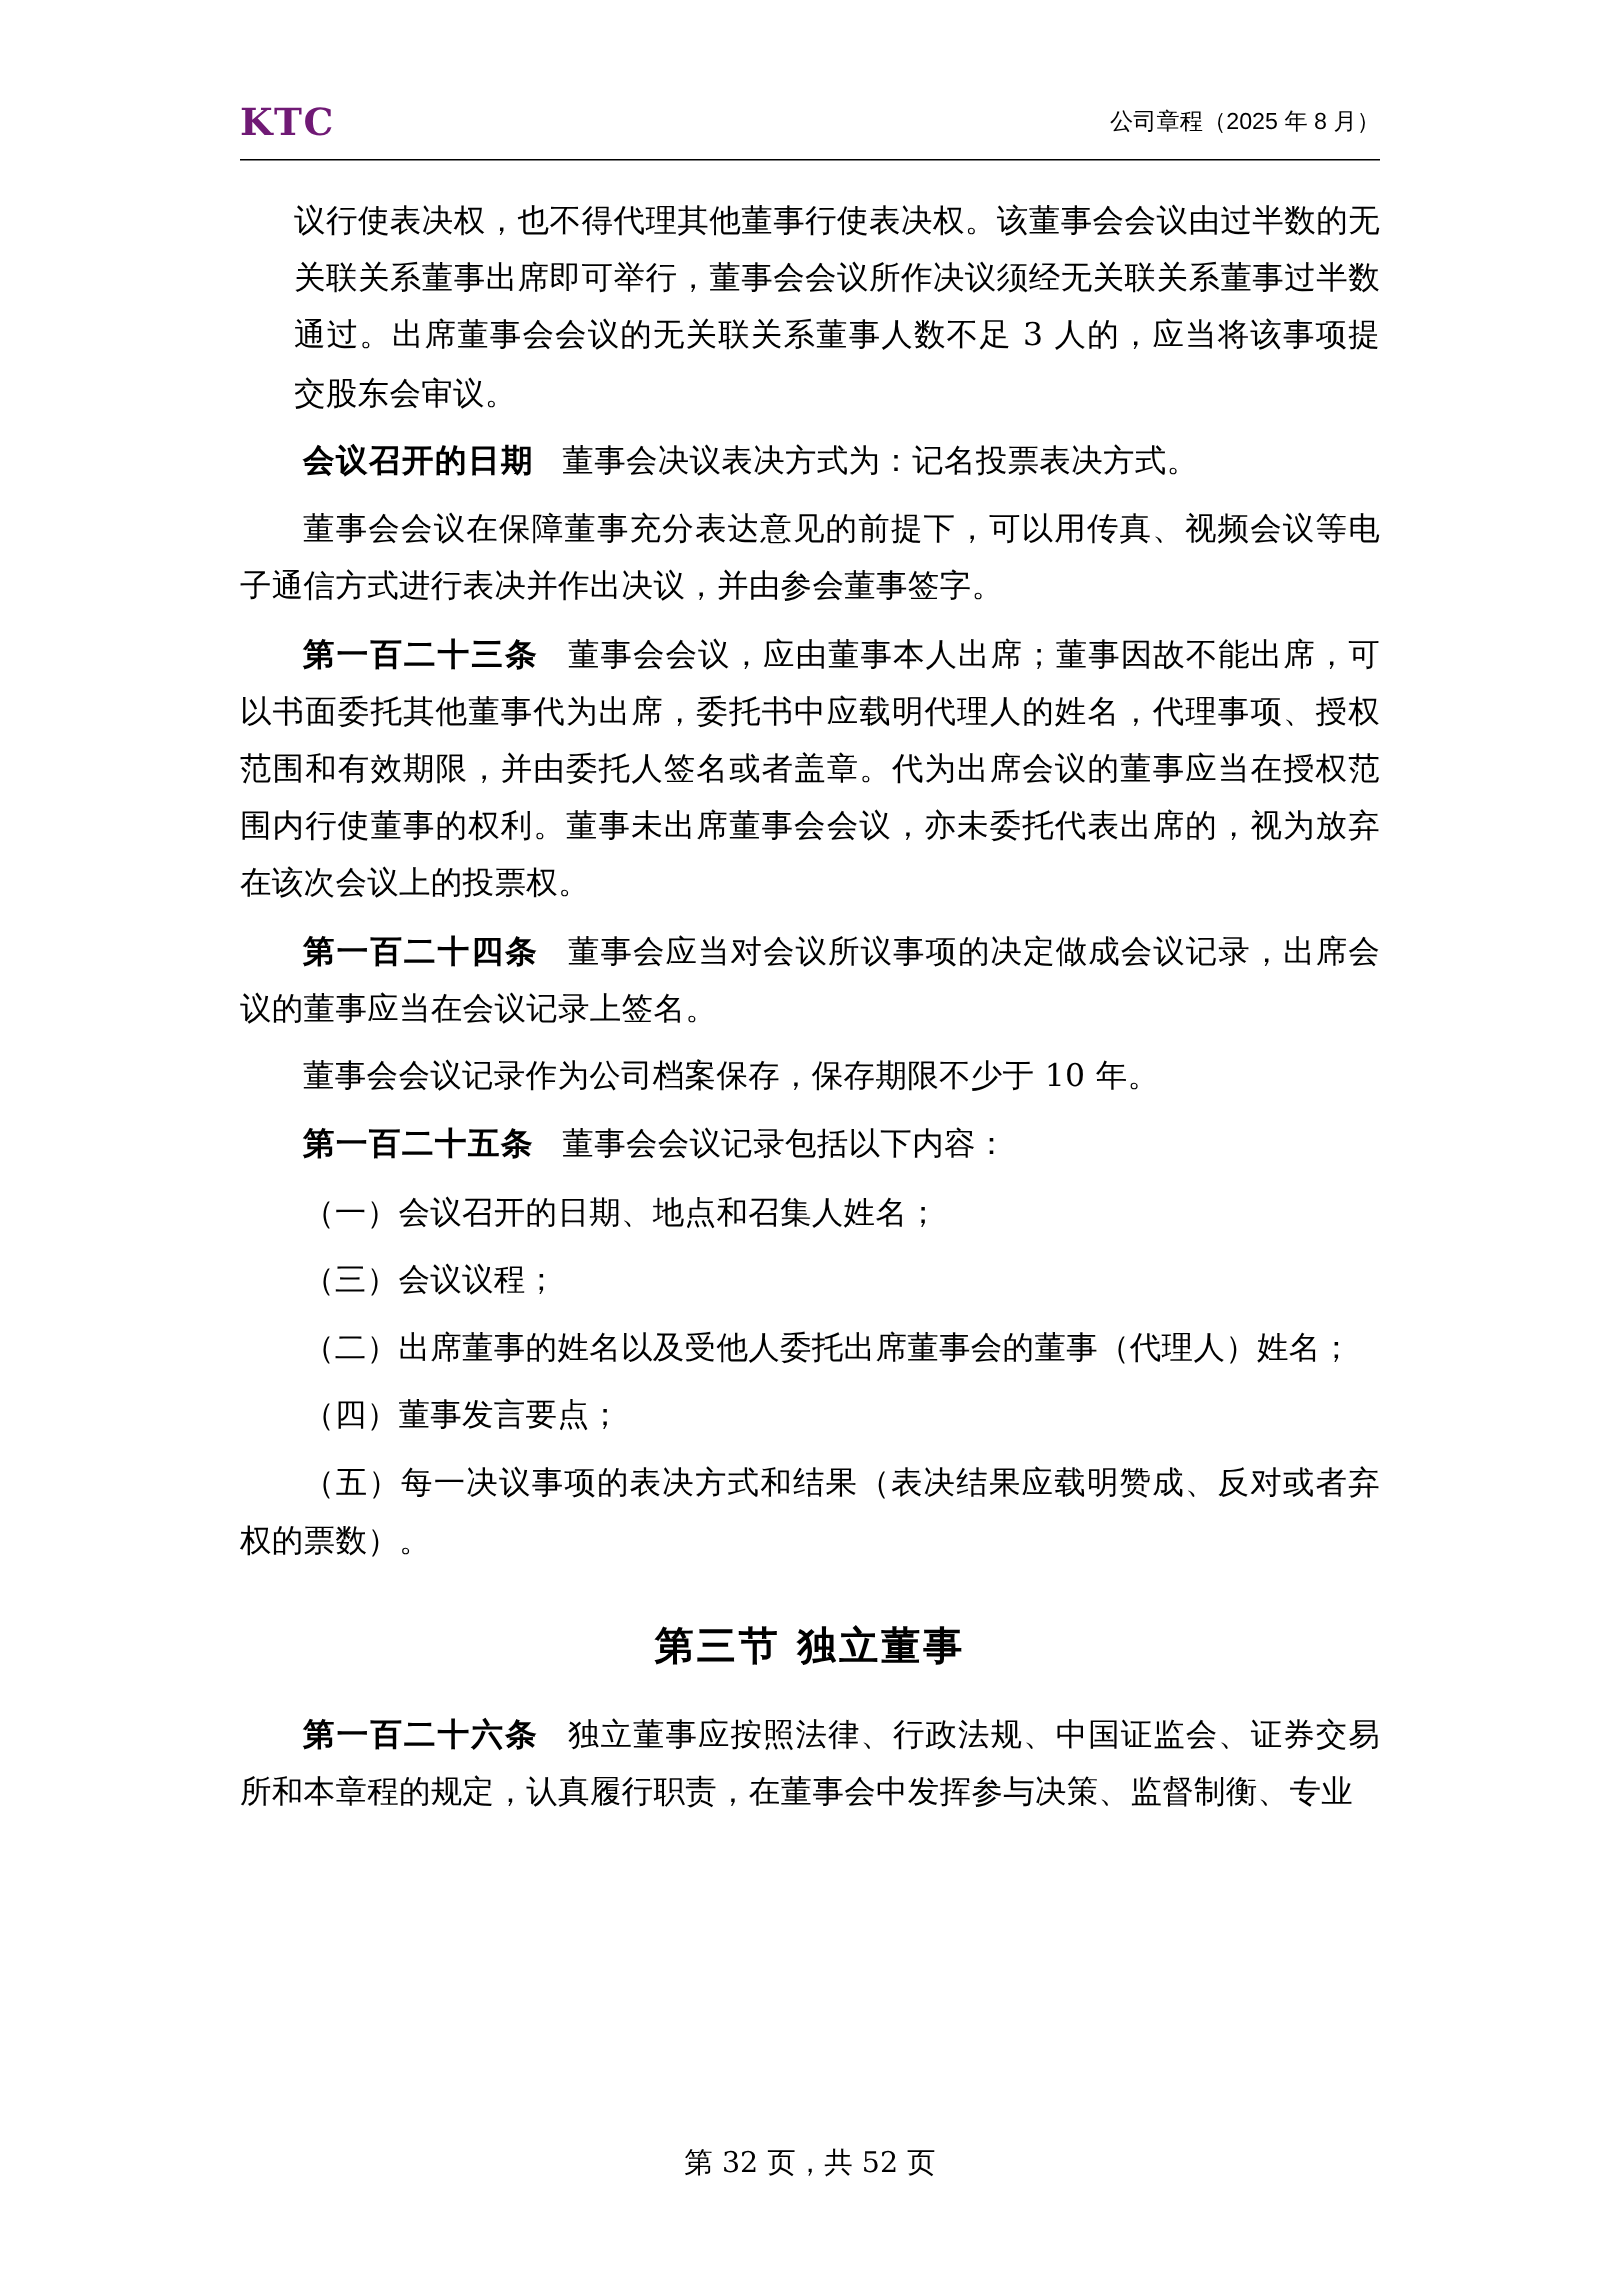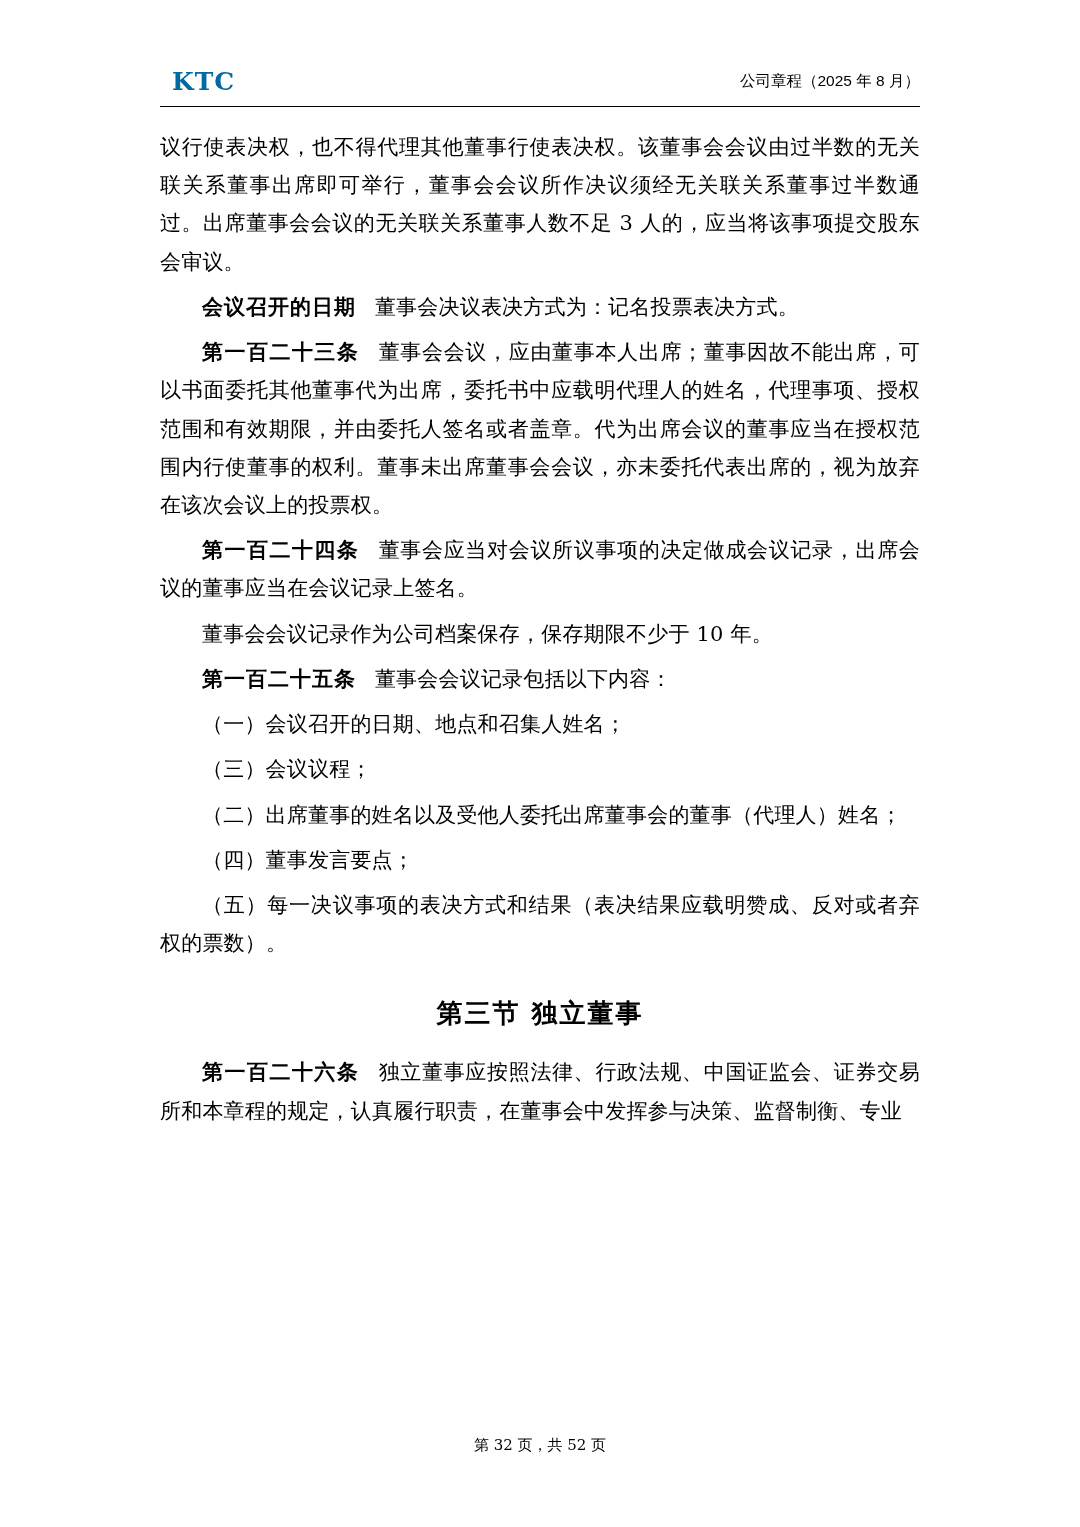--- a/index.html
+++ b/index.html
@@ -27,22 +27,21 @@
     height: 44px;
   }
   .header-logo {
     position: absolute;
     left: 0;
     bottom: 10px;
     font-family: "DejaVu Serif", "Liberation Serif", serif;
     font-weight: bold;
     font-size: 25px;
     letter-spacing: 1px;
-    color: #0369a1;
-    margin-left: 12px;
+    color: #701a75;
   }
   .header-title {
     position: absolute;
     right: 0;
     bottom: 14px;
     font-size: 15.5px;
     color: #000000;
     font-family: Liberation Sans, sans-serif;
   }
   .header-rule {
@@ -64,20 +63,21 @@
     line-height: 1.82;
     text-align: justify;
     text-justify: inter-ideograph;
     letter-spacing: 0.2px;
   }
   p.indent {
     text-indent: 2em;
   }
   p.noindent {
     text-indent: 0;
+    margin-left: 36px;
   }
   .art-no {
     font-weight: bold;
     letter-spacing: 1px;
   }
   .art-gap {
     display: inline-block;
     width: 0.9em;
   }
   .section-title {
@@ -86,41 +86,42 @@
     font-size: 26px;
     font-weight: bold;
     letter-spacing: 2px;
   }
   .footer {
     position: absolute;
     left: 0;
     right: 0;
     bottom: 72px;
     text-align: center;
-    font-size: 15px;
+    font-size: 19px;
     font-family: "DejaVu Serif", "Liberation Serif", serif;
   }
 </style>
 </head>
 <body>
 
 <div class="page">
 
   <div class="header">
     <div class="header-logo">KTC</div>
     <div class="header-title">公司章程（2025 年 8 月）</div>
   </div>
   <div class="header-rule"></div>
 
   <div class="content">
 
     <p class="noindent">议行使表决权，也不得代理其他董事行使表决权。该董事会会议由过半数的无关联关系董事出席即可举行，董事会会议所作决议须经无关联关系董事过半数通过。出席董事会会议的无关联关系董事人数不足 3 人的，应当将该事项提交股东会审议。</p>
 
     <p class="indent"><span class="art-no">会议召开的日期</span><span class="art-gap"></span><span>董事会决议表决方式为：记名投票表决方式。</span></p>
 
+    <p class="indent">董事会会议在保障董事充分表达意见的前提下，可以用传真、视频会议等电子通信方式进行表决并作出决议，并由参会董事签字。</p>
 
     <p class="indent"><span class="art-no">第一百二十三条</span><span class="art-gap"></span><span>董事会会议，应由董事本人出席；董事因故不能出席，可以书面委托其他董事代为出席，委托书中应载明代理人的姓名，代理事项、授权范围和有效期限，并由委托人签名或者盖章。代为出席会议的董事应当在授权范围内行使董事的权利。董事未出席董事会会议，亦未委托代表出席的，视为放弃在该次会议上的投票权。</span></p>
 
     <p class="indent"><span class="art-no">第一百二十四条</span><span class="art-gap"></span><span>董事会应当对会议所议事项的决定做成会议记录，出席会议的董事应当在会议记录上签名。</span></p>
 
     <p class="indent">董事会会议记录作为公司档案保存，保存期限不少于 10 年。</p>
 
     <p class="indent"><span class="art-no">第一百二十五条</span><span class="art-gap"></span><span>董事会会议记录包括以下内容：</span></p>
 
     <p class="indent">（一）会议召开的日期、地点和召集人姓名；</p>

